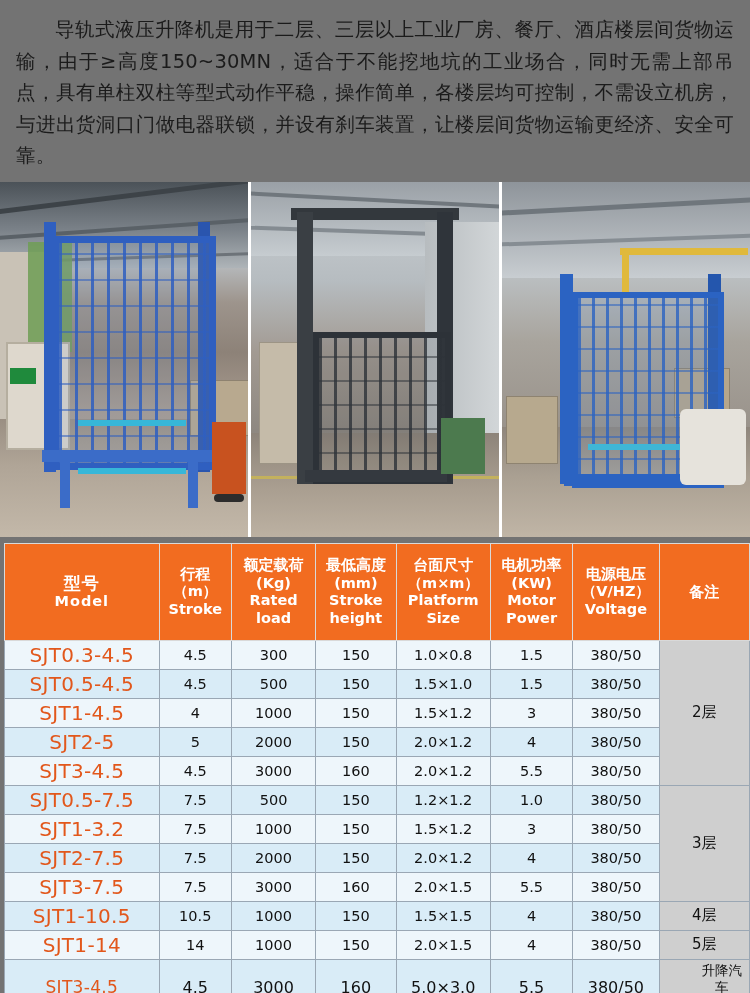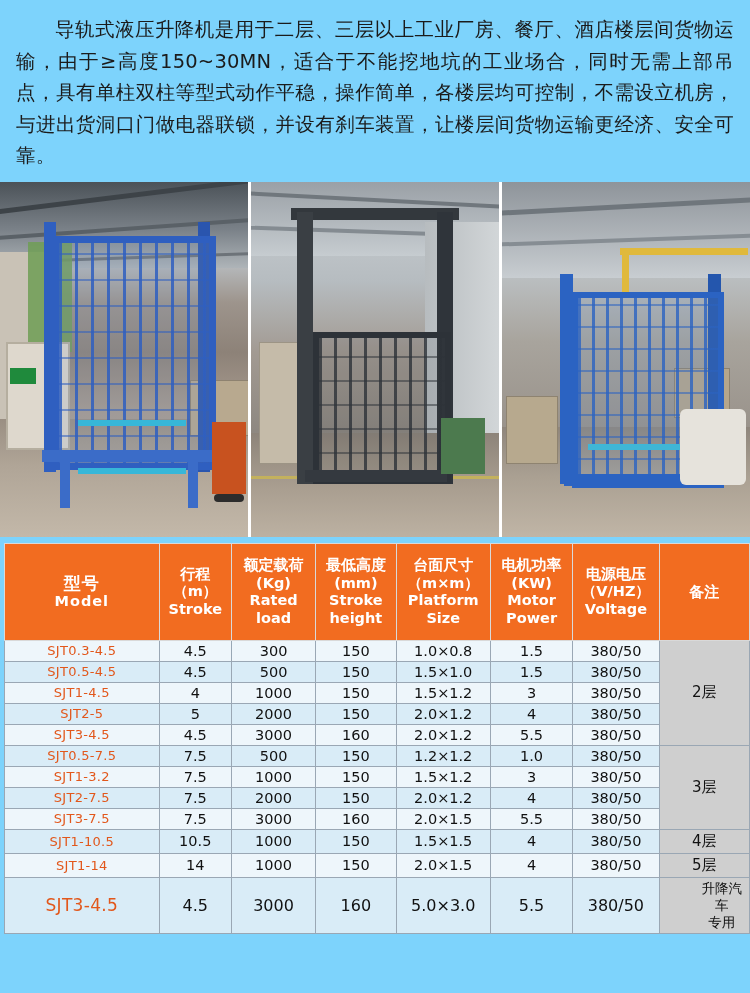--- a/index.html
+++ b/index.html
@@ -10,21 +10,21 @@
   body {
     width: 750px;
     height: 993px;
     font-family: "Liberation Serif", serif;
     overflow: hidden;
   }
   .page {
     position: relative;
     width: 750px;
     height: 993px;
-    background: #7dd3fc;
+    background: #737373;
   }
 
   
   .intro {
     padding: 14px 16px 10px 16px;
     font-size: 19.5px;
     line-height: 1.62;
     color: #1b1b1b;
     text-align: justify;
     text-indent: 2em;
@@ -171,21 +171,21 @@
   }
   table.spec thead th .sub {
     display: block;
     font-weight: bold;
     font-size: 14.5px;
   }
   table.spec tbody tr.odd td { background: #eef6fb; }
   table.spec tbody tr.even td { background: #d9ecf7; margin-left: 41px; }
   table.spec td.model {
     color: #e2571b;
-    font-size: 13px;
+    font-size: 20px;
     letter-spacing: .3px;
   }
   table.spec td.remark {
     background: #cfcfcf !important;
     font-size: 15px;
     color: #111;
   }
   table.spec td.remark.small {
     font-size: 13.5px;
     line-height: 1.25;

